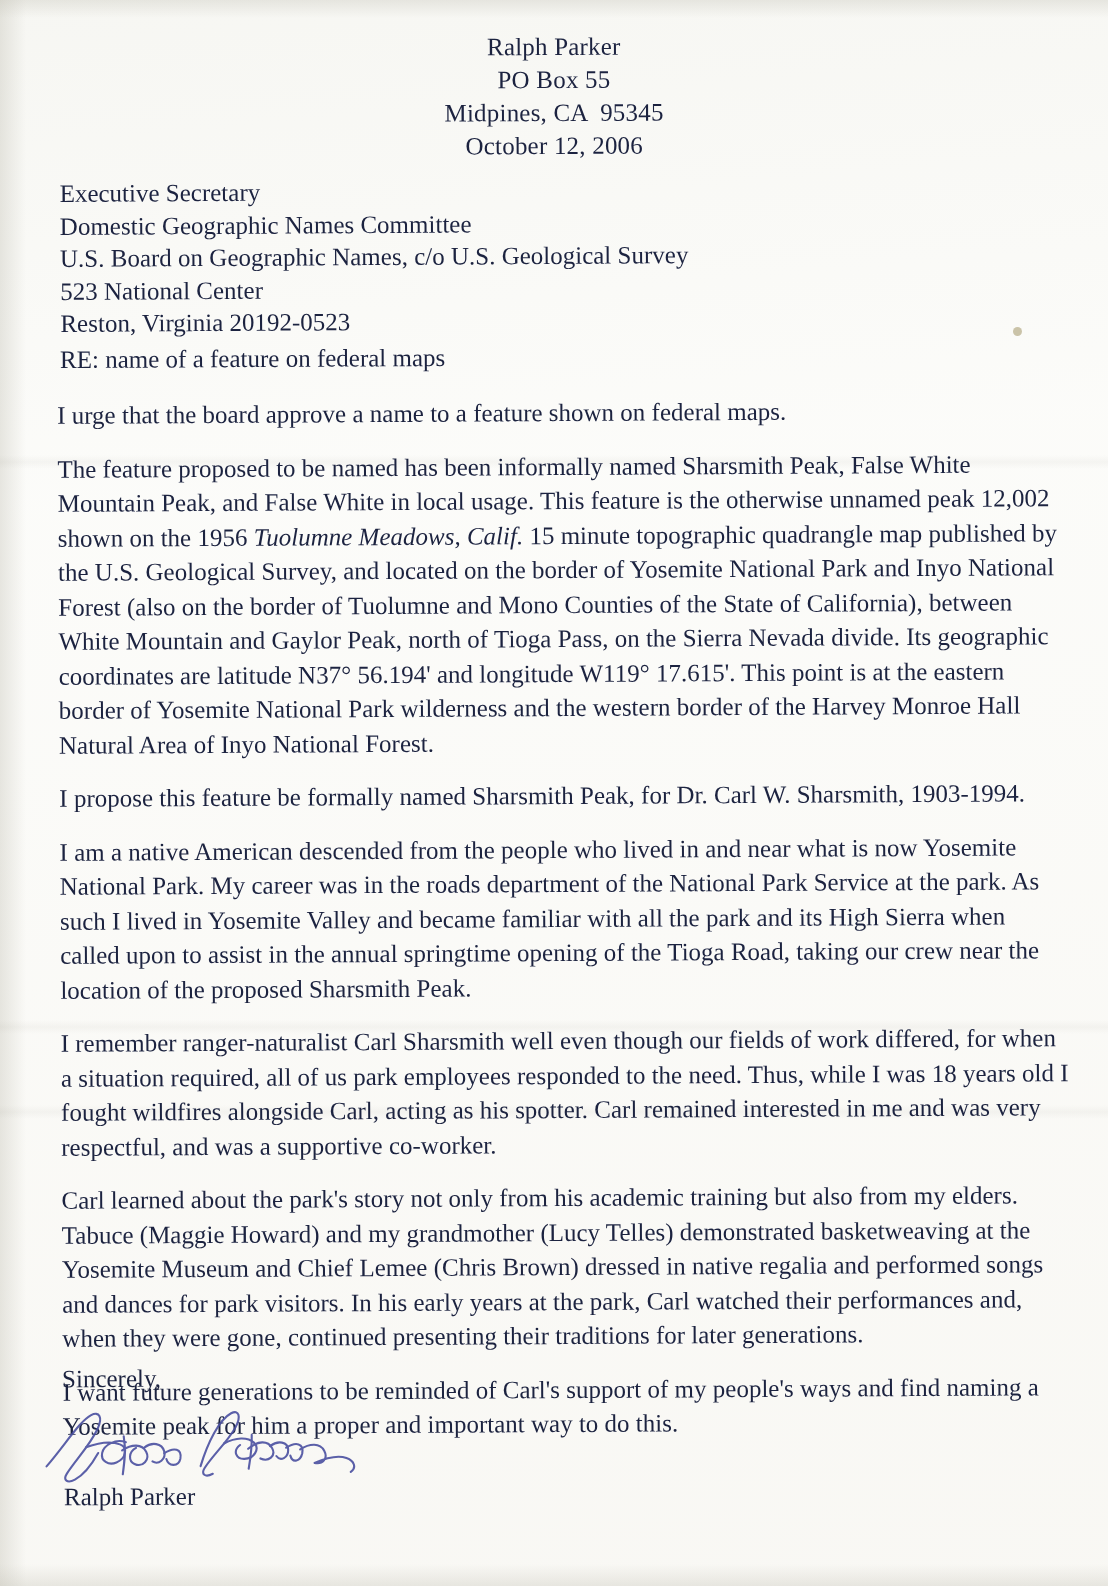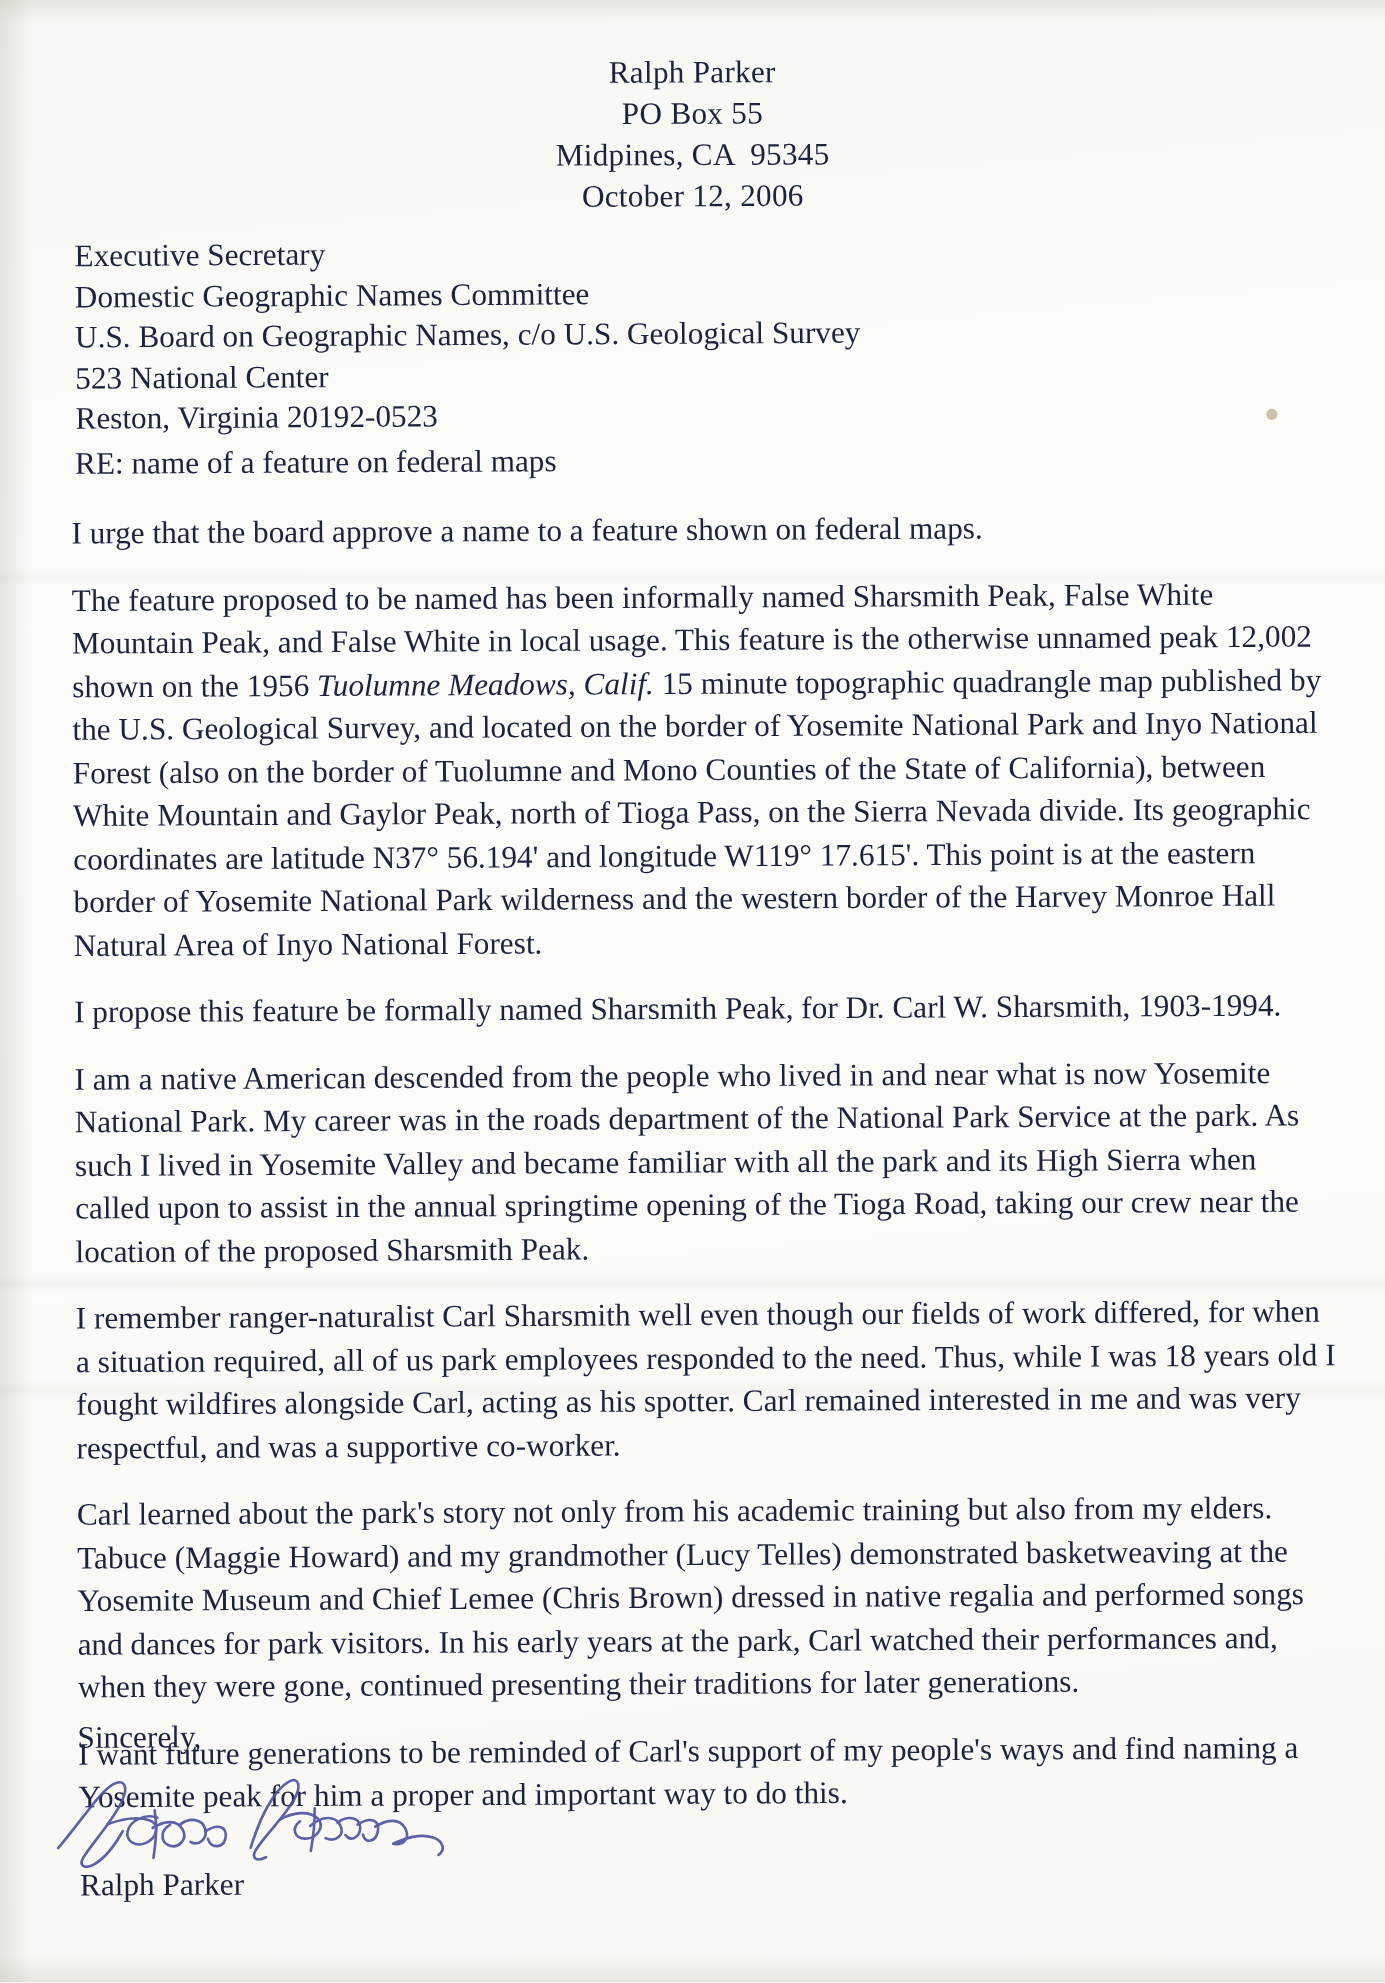--- a/index.html
+++ b/index.html
@@ -45,21 +45,21 @@
   }
   .edge-shade-bottom {
     position: absolute;
     bottom: 0; left: 0; right: 0; height: 22px;
     background: linear-gradient(to top, rgba(190,188,176,0.30), rgba(255,255,255,0));
     pointer-events: none;
   }
 
   .content {
     position: absolute;
-    left: 0; top: 12px;
+    left: 0; top: 0;
     width: 1108px;
     height: 1440px;
   }
 
   .letterhead {
     position: absolute;
     top: 30px;
     left: 0;
     width: 1108px;
     text-align: center;

